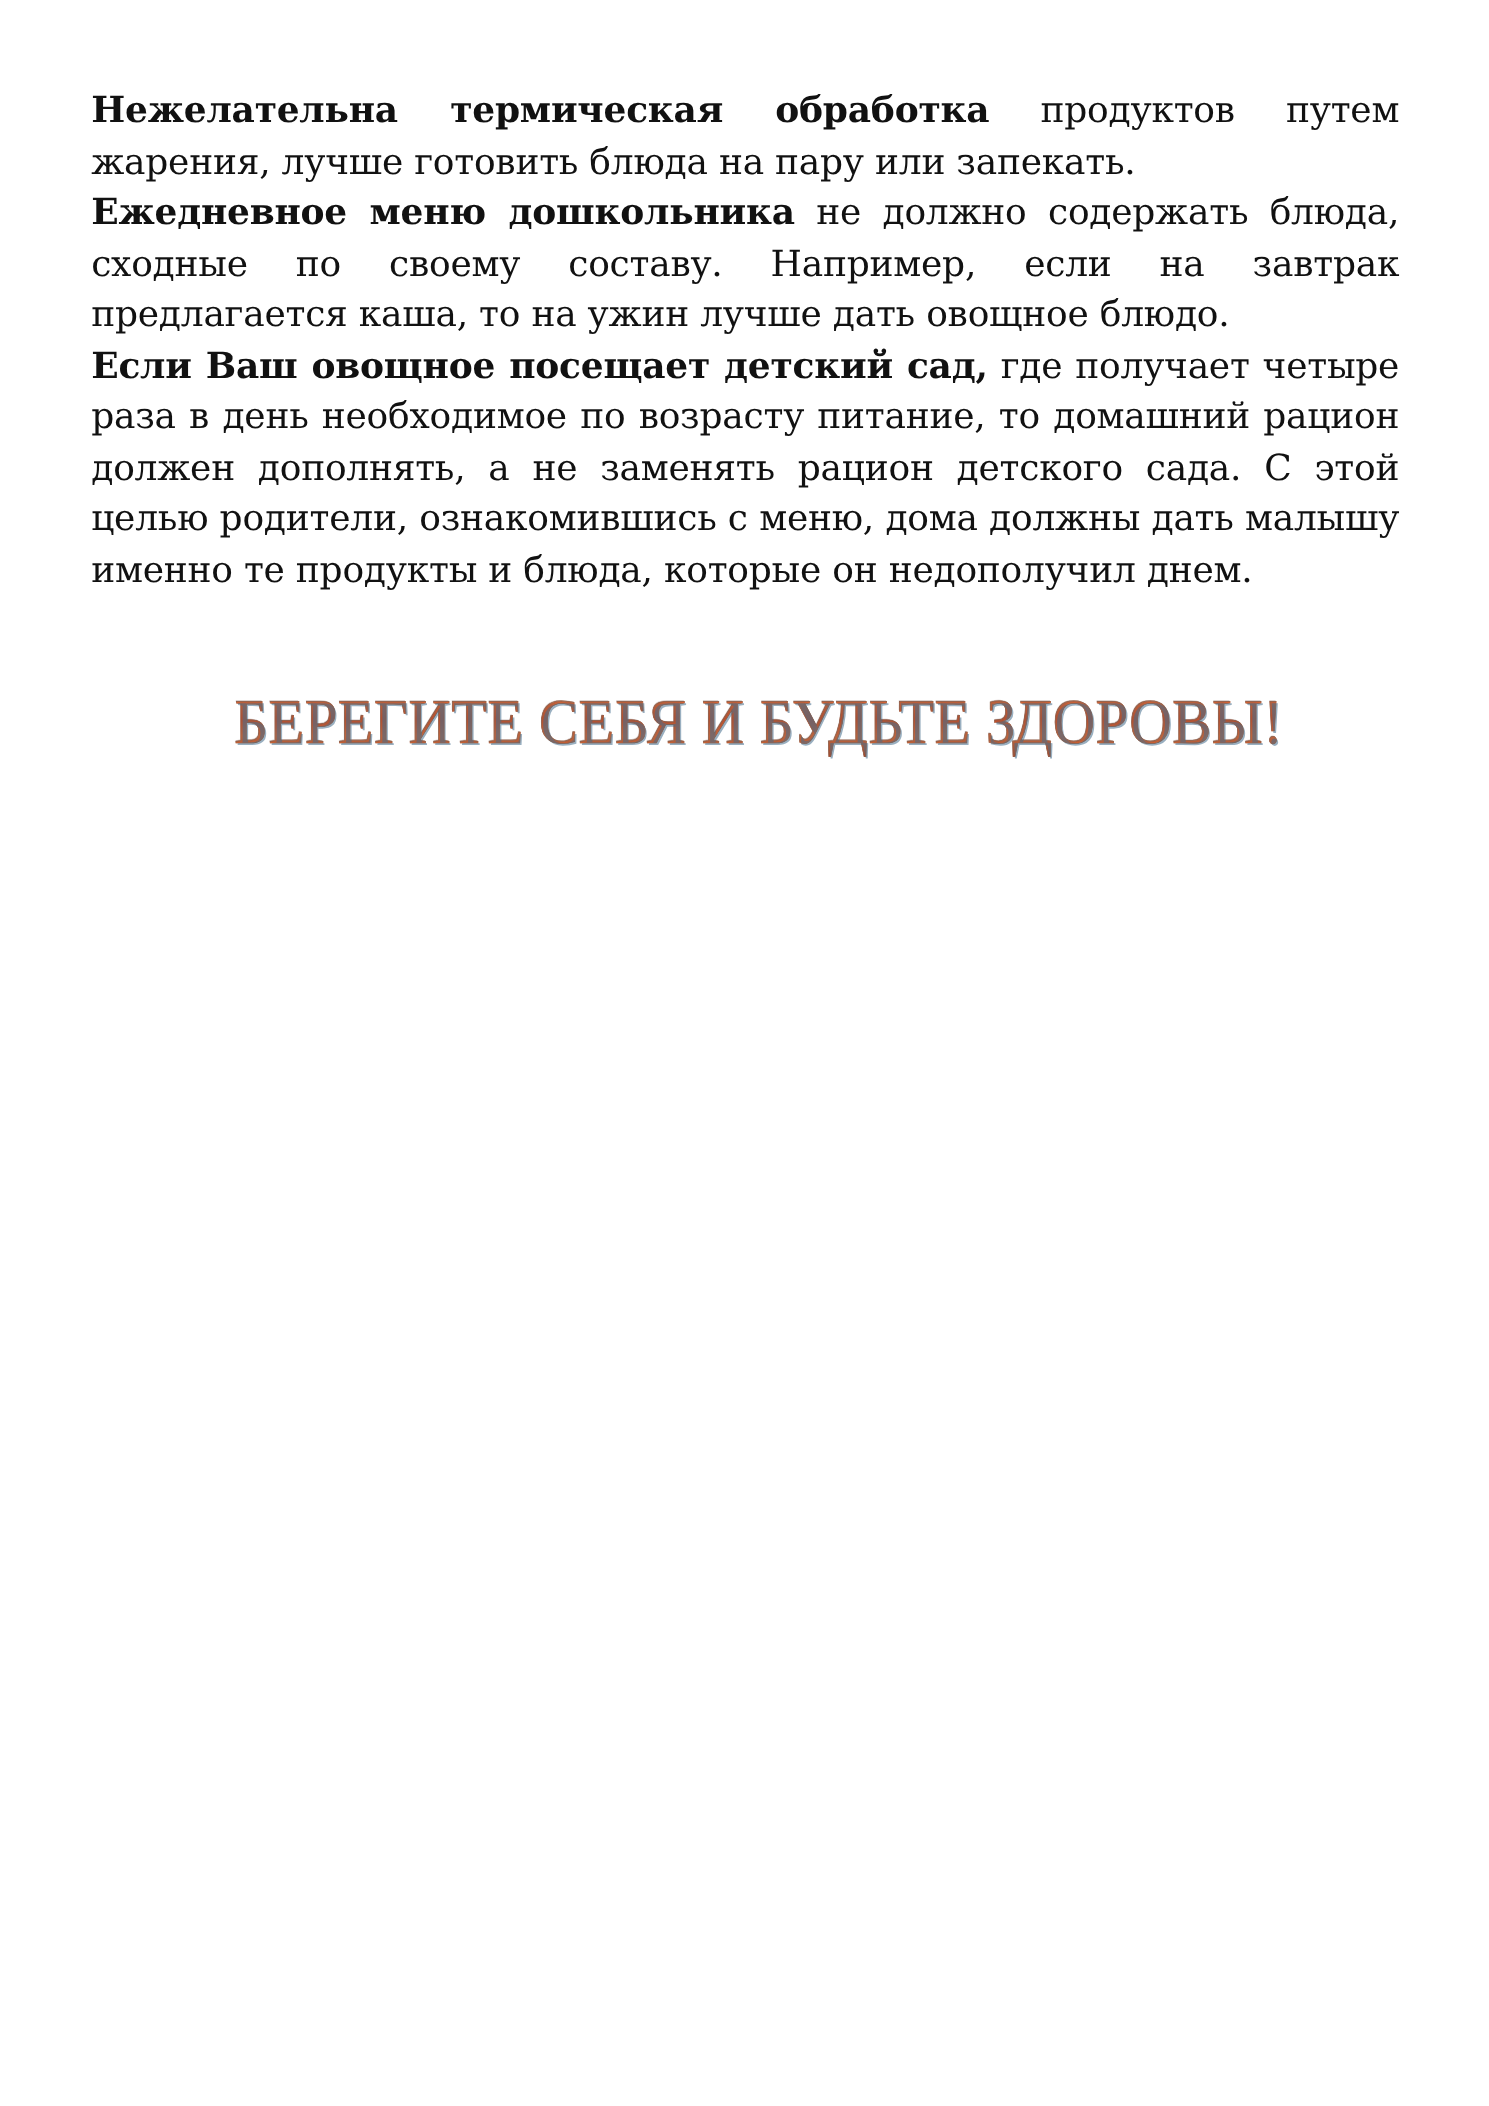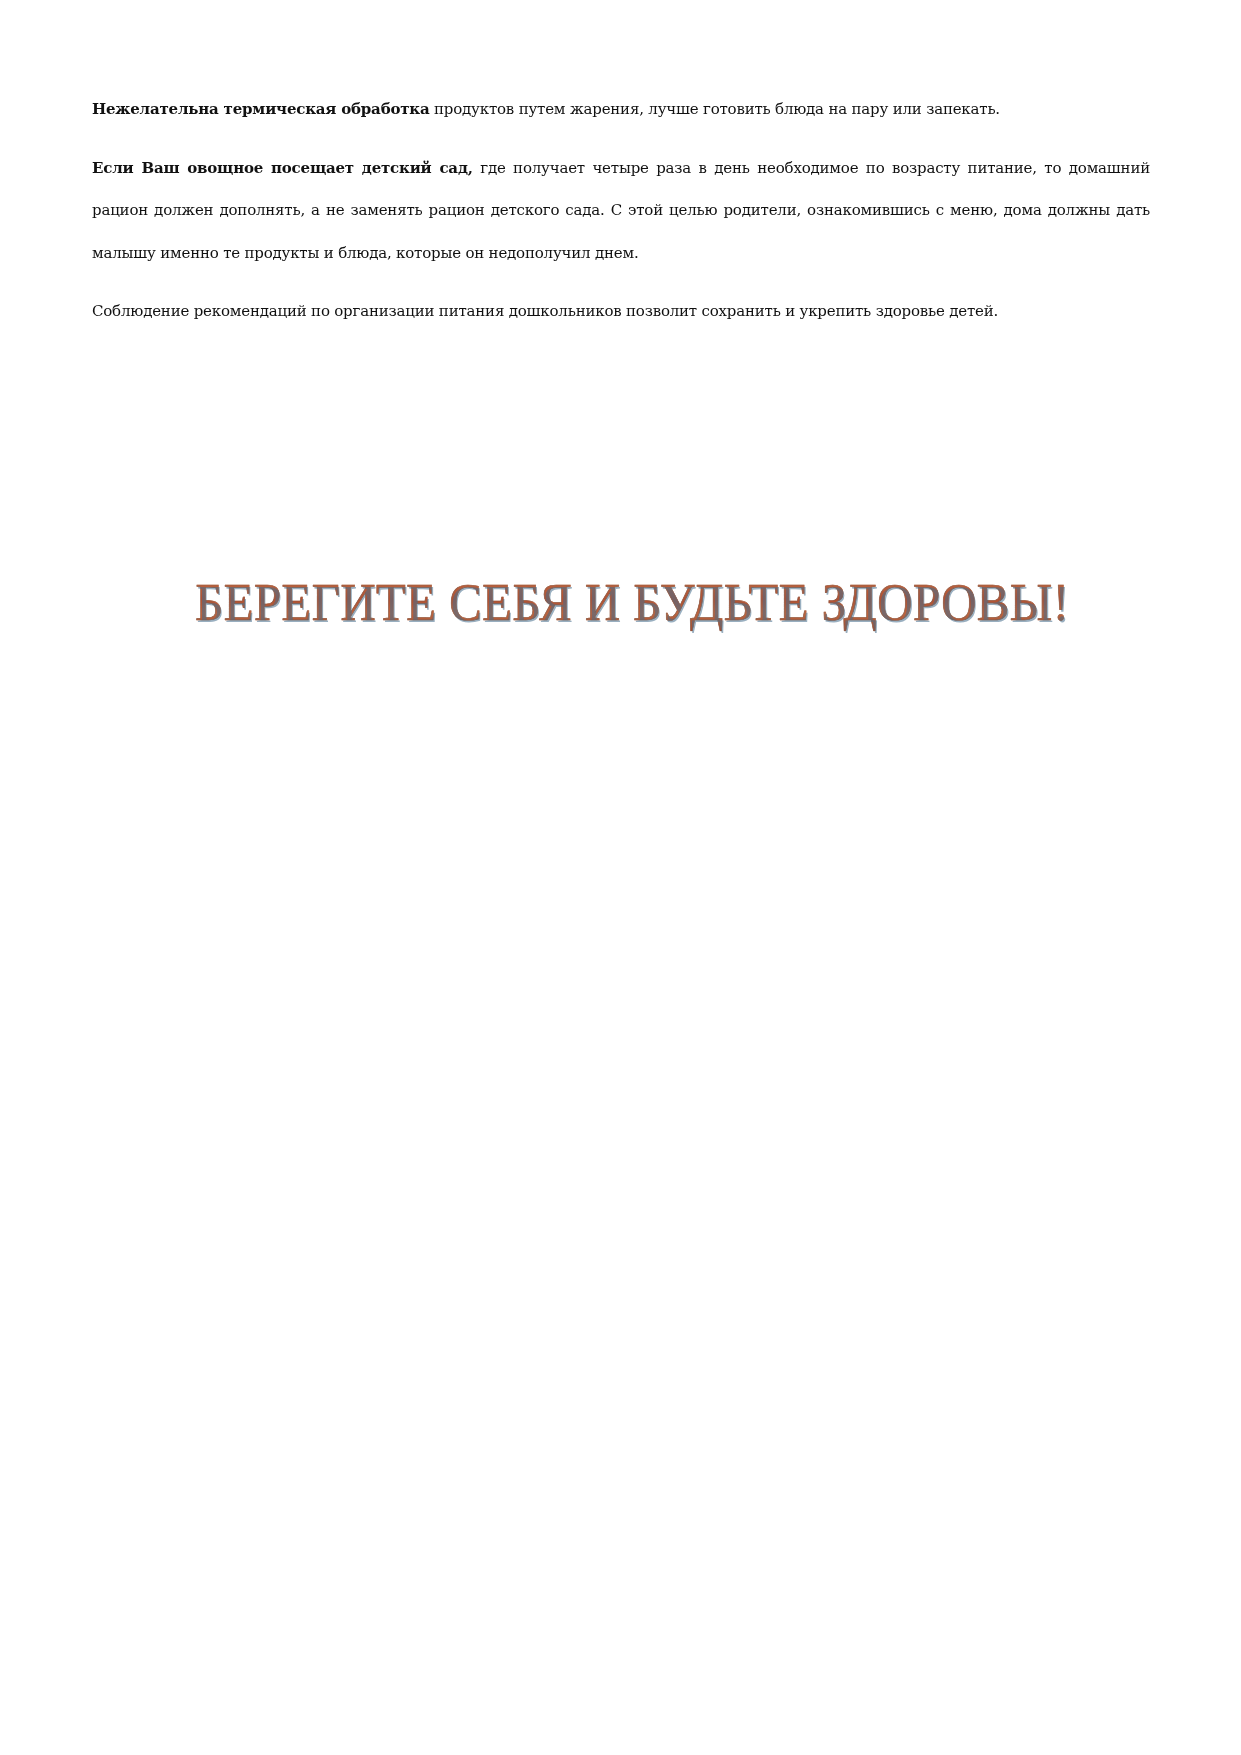--- a/index.html
+++ b/index.html
@@ -15,22 +15,22 @@
       font-family: "DejaVu Serif", "Liberation Serif", serif;
       color: #111111;
     }
     .page {
       position: absolute;
       left: 76px;
       top: 72px;
       width: 1090px;
     }
     .para {
-      margin: 16px;
-      font-size: 15px;
+      margin: 0;
+      font-size: 30px;
       line-height: 42.5px;
       text-align: justify;
       text-align-last: left;
       letter-spacing: -0.2px;
     }
     .para b {
       font-weight: bold;
     }
     .banner {
       position: absolute;
@@ -55,19 +55,19 @@
       -webkit-text-fill-color: transparent;
       text-shadow: 1.5px 1.5px 0 rgba(70, 110, 140, 0.55), -0.5px -0.5px 0 rgba(120, 90, 80, 0.35);
       -webkit-text-stroke: 0.6px rgba(110, 95, 85, 0.6);
     }
   </style>
 </head>
 <body>
 
 <div class="page">
   <p class="para"><b>Нежелательна термическая обработка</b><span> продуктов путем жарения, лучше готовить блюда на пару или запекать.</span></p>
+  <p class="para"><b>Ежедневное меню дошкольника</b><span> не должно содержать блюда, сходные по своему составу. Например, если на завтрак предлагается каша, то на ужин лучше дать овощное блюдо.</span></p>
   <p class="para"><b>Если Ваш овощное посещает детский сад,</b><span> где получает четыре раза в день необходимое по возрасту питание, то домашний рацион должен дополнять, а не заменять рацион детского сада. С этой целью родители, ознакомившись с меню, дома должны дать малышу именно те продукты и блюда, которые он недополучил днем.</span></p>
-  <p class="para"><span>Соблюдение рекомендаций по организации питания дошкольников позволит сохранить и укрепить здоровье детей.</span></p>
 </div>
 
 <div class="banner">
   <span class="banner-text">БЕРЕГИТЕ СЕБЯ И БУДЬТЕ ЗДОРОВЫ!</span>
 </div>
 
 </body></html>

